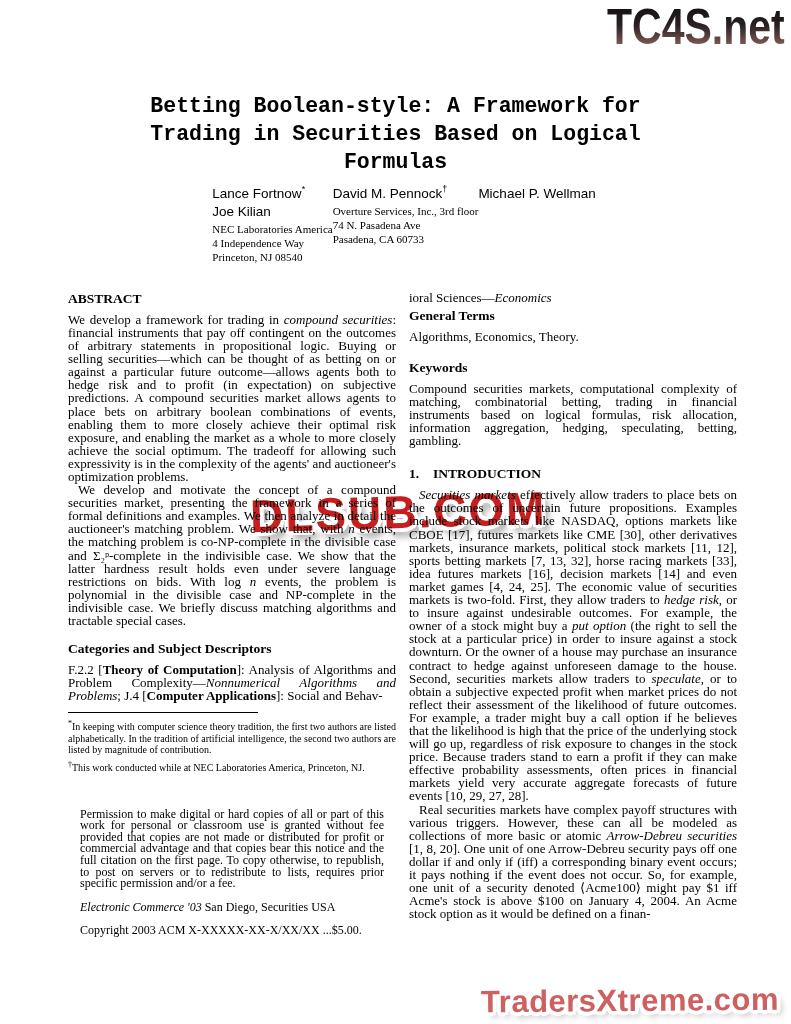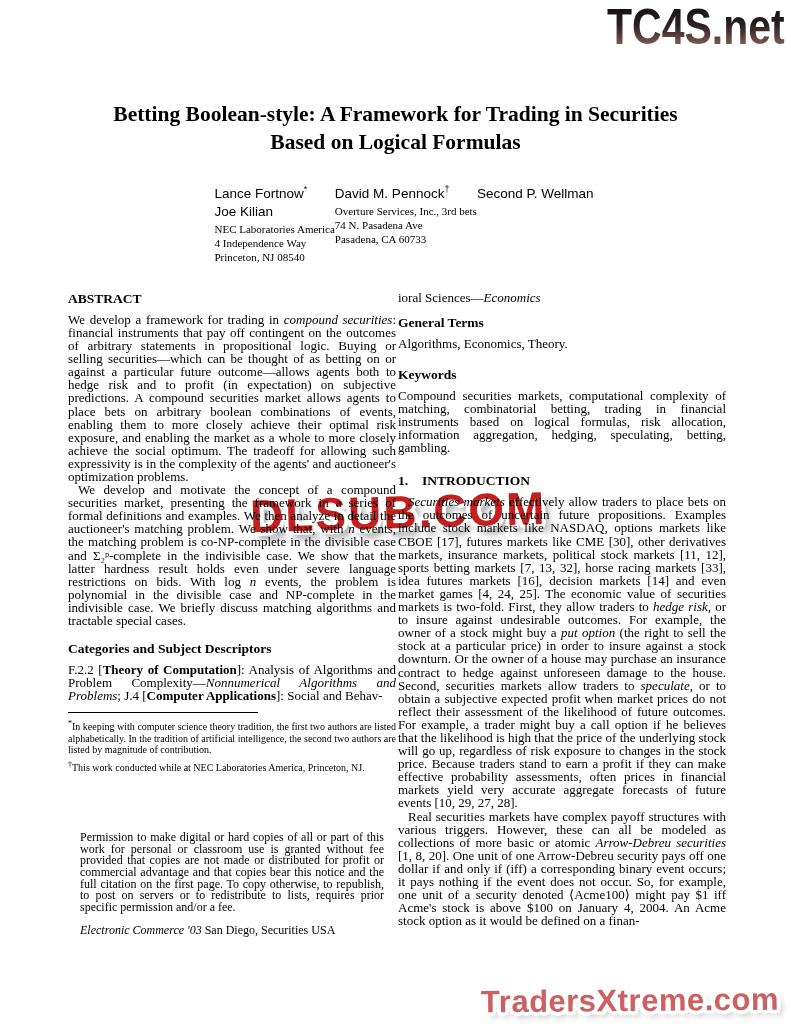--- a/index.html
+++ b/index.html
@@ -42,40 +42,40 @@
     text-shadow:
       -3px -3px 0 #fff, 3px -3px 0 #fff, -3px 3px 0 #fff, 3px 3px 0 #fff,
       -4px 0 0 #fff, 4px 0 0 #fff, 0 -4px 0 #fff, 0 4px 0 #fff,
       4px 5px 6px rgba(90,90,90,.5);
     transform:rotate(-0.5deg);
   }
 
   
   .title {
     position:absolute; top:85px; left:0; right:0;
-    margin:16px auto; width:580px; text-align:center;
-    font-family:Liberation Serif, serif; font-weight:bold;
+    margin:8px auto; width:580px; text-align:center;
+    font-family:Liberation Mono, monospace; font-weight:bold;
     font-size:21.5px; line-height:1.3; color:#000;
   }
   .authors {
     position:absolute; top:184px; left:124px; width:560px;
     display:flex; justify-content:center;
   }
   .author-col { max-width:185px; }
   .author-name {
     font-family:"Liberation Sans", sans-serif;
     font-size:13.5px; line-height:1.22; color:#000;
   }
   .author-name sup { font-size:9px; }
   .author-aff { font-size:11px; line-height:1.27; margin-top:3px; }
 
   
   .cols {
     position:absolute; top:291px; left:68px; width:669px; height:660px;
-    display:flex; gap:2px; overflow:hidden;
+    display:flex; gap:13px; overflow:hidden;
   }
   .col { width:328px; }
   .col-left { display:flex; flex-direction:column; }
 
   .h1 { font-size:13.5px; font-weight:bold; margin:0 0 5px 0; line-height:1.25; }
   .mt { margin-top:14px; }
   .h-num { display:inline-block; min-width:24px; }
   p.body { font-size:13px; line-height:13.1px; text-align:justify; margin:0; }
   p.body + p.body { margin-top:0; }
   .indent { text-indent:10px; }
@@ -107,54 +107,55 @@
       <div class="author-name"><span>Joe Kilian</span><sup></sup></div>
       <div class="author-aff">
         <div>NEC Laboratories America</div>
         <div>4 Independence Way</div>
         <div>Princeton, NJ 08540</div>
       </div>
     </div>
     <div class="author-col">
       <div class="author-name"><span>David M. Pennock</span><sup>†</sup></div>
       <div class="author-aff">
-        <div>Overture Services, Inc., 3rd bets</div>
+        <div>Overture Services, Inc., 3rd floor</div>
         <div>74 N. Pasadena Ave</div>
         <div>Pasadena, CA 60733</div>
       </div>
     </div>
     <div class="author-col">
-      <div class="author-name"><span>Second P. Wellman</span><sup></sup></div>
+      <div class="author-name"><span>Michael P. Wellman</span><sup></sup></div>
     </div>
   </div>
 
   <div class="cols">
 
     <div class="col col-left">
       <div class="h1">ABSTRACT</div>
       <p class="body"><span>We develop a framework for trading in </span><span class="i">compound securities</span><span>: financial instruments that pay off contingent on the outcomes of arbitrary statements in propositional logic. Buying or selling securities—which can be thought of as betting on or against a particular future outcome—allows agents both to hedge risk and to profit (in expectation) on subjective predictions. A compound securities market allows agents to place bets on arbitrary boolean combinations of events, enabling them to more closely achieve their optimal risk exposure, and enabling the market as a whole to more closely achieve the social optimum. The tradeoff for allowing such expressivity is in the complexity of the agents' and auctioneer's optimization problems.</span></p>
       <p class="body indent"><span>We develop and motivate the concept of a compound securities market, presenting the framework in a series of formal definitions and examples. We then analyze in detail the auctioneer's matching problem. We show that, with </span><span class="i">n</span><span> events, the matching problem is co-NP-complete in the divisible case and Σ₂ᵖ-complete in the indivisible case. We show that the latter hardness result holds even under severe language restrictions on bids. With log </span><span class="i">n</span><span> events, the problem is polynomial in the divisible case and NP-complete in the indivisible case. We briefly discuss matching algorithms and tractable special cases.</span></p>
 
       <div class="h1 mt">Categories and Subject Descriptors</div>
       <p class="body"><span>F.2.2 [</span><span class="b">Theory of Computation</span><span>]: Analysis of Algorithms and Problem Complexity—</span><span class="i">Nonnumerical Algorithms and Problems</span><span>; J.4 [</span><span class="b">Computer Applications</span><span>]: Social and Behav-</span></p>
 
       <hr class="fnrule">
       <p class="footnote"><sup>*</sup><span>In keeping with computer science theory tradition, the first two authors are listed alphabetically. In the tradition of artificial intelligence, the second two authors are listed by magnitude of contribution.</span></p>
       <p class="footnote"><sup>†</sup><span>This work conducted while at NEC Laboratories America, Princeton, NJ.</span></p>
 
       <div class="permission">
         <p class="perm-body">Permission to make digital or hard copies of all or part of this work for personal or classroom use is granted without fee provided that copies are not made or distributed for profit or commercial advantage and that copies bear this notice and the full citation on the first page. To copy otherwise, to republish, to post on servers or to redistribute to lists, requires prior specific permission and/or a fee.</p>
         <p><span class="i">Electronic Commerce '03</span><span> San Diego, Securities USA</span></p>
+        <p>Copyright 2003 ACM X-XXXXX-XX-X/XX/XX ...$5.00.</p>
       </div>
     </div>
 
     <div class="col">
       <p class="body"><span>ioral Sciences—</span><span class="i">Economics</span></p>
 
-      <div class="h1 mt" style="margin-top:11px">General Terms</div>
+      <div class="h1 mt" style="margin-top:4px">General Terms</div>
       <p class="body">Algorithms, Economics, Theory.</p>
 
       <div class="h1 mt" style="margin-top:17px">Keywords</div>
       <p class="body">Compound securities markets, computational complexity of matching, combinatorial betting, trading in financial instruments based on logical formulas, risk allocation, information aggregation, hedging, speculating, betting, gambling.</p>
 
       <div class="h1 mt" style="margin-top:19px"><span class="h-num">1.</span><span>INTRODUCTION</span></div>
       <p class="body indent"><span class="i">Securities markets</span><span> effectively allow traders to place bets on the outcomes of uncertain future propositions. Examples include stock markets like NASDAQ, options markets like CBOE [17], futures markets like CME [30], other derivatives markets, insurance markets, political stock markets [11, 12], sports betting markets [7, 13, 32], horse racing markets [33], idea futures markets [16], decision markets [14] and even market games [4, 24, 25]. The economic value of securities markets is two-fold. First, they allow traders to </span><span class="i">hedge risk</span><span>, or to insure against undesirable outcomes. For example, the owner of a stock might buy a </span><span class="i">put option</span><span> (the right to sell the stock at a particular price) in order to insure against a stock downturn. Or the owner of a house may purchase an insurance contract to hedge against unforeseen damage to the house. Second, securities markets allow traders to </span><span class="i">speculate</span><span>, or to obtain a subjective expected profit when market prices do not reflect their assessment of the likelihood of future outcomes. For example, a trader might buy a call option if he believes that the likelihood is high that the price of the underlying stock will go up, regardless of risk exposure to changes in the stock price. Because traders stand to earn a profit if they can make effective probability assessments, often prices in financial markets yield very accurate aggregate forecasts of future events [10, 29, 27, 28].</span></p>
       <p class="body indent"><span>Real securities markets have complex payoff structures with various triggers. However, these can all be modeled as collections of more basic or atomic </span><span class="i">Arrow-Debreu securities</span><span> [1, 8, 20]. One unit of one Arrow-Debreu security pays off one dollar if and only if (iff) a corresponding binary event occurs; it pays nothing if the event does not occur. So, for example, one unit of a security denoted ⟨Acme100⟩ might pay $1 iff Acme's stock is above $100 on January 4, 2004. An Acme stock option as it would be defined on a finan-</span></p>
     </div>
   </div>

